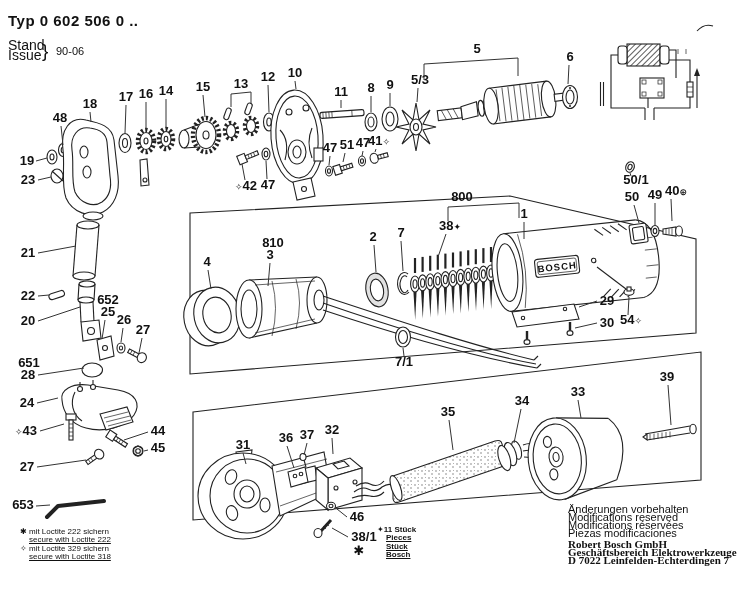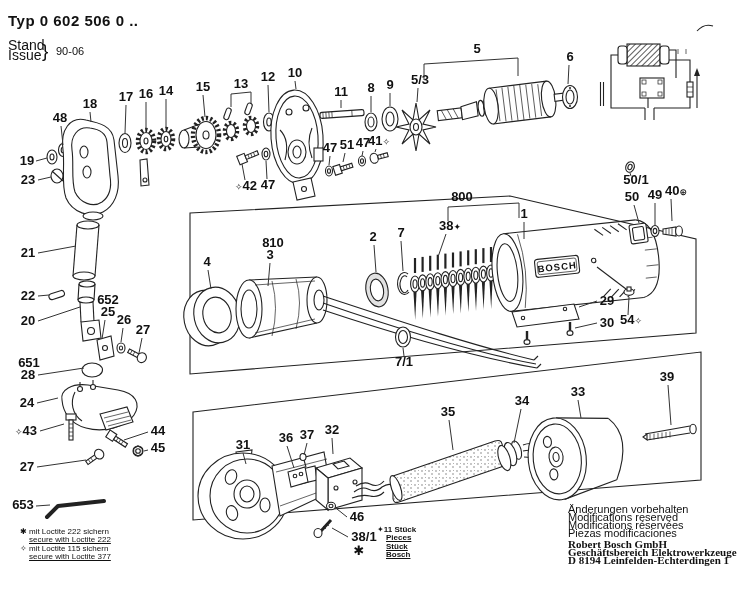--- a/index.html
+++ b/index.html
@@ -645,37 +645,37 @@
         <text x="364" y="541" class="plabel"><tspan>38/1</tspan></text>
         <text x="359" y="555" class="plabel" font-size="10"><tspan>✱</tspan></text>
       </g>
   </svg>
 
   <div class="smalltxt" style="left:20px;top:528px;">
     <div><span class="sym">✱</span>
       <span>mit Loctite 222 sichern</span></div>
     <div class="ind">secure with Loctite 222</div>
     <div><span class="sym">✧</span>
-      <span>mit Loctite 115 sichern</span></div>
-    <div class="ind">secure with Loctite 377</div>
+      <span>mit Loctite 329 sichern</span></div>
+    <div class="ind">secure with Loctite 318</div>
   </div>
 
   <div class="smalltxt" style="left:377px;top:526px;font-weight:bold;">
     <div><span class="sym">✦</span><span>11</span>
       <span>Stück</span></div>
     <div class="ind">Pieces</div>
     <div class="ind">Stück</div>
     <div class="ind">Bosch</div>
   </div>
 
 
   <div class="ftr">
     <div>Änderungen vorbehalten</div>
     <div>Modifications reserved</div>
     <div>Modifications réservées</div>
     <div>Piezas modificaciones</div>
     <div style="height:3px"></div>
     <div class="bold">Robert Bosch GmbH</div>
     <div class="bold">Geschäftsbereich Elektrowerkzeuge</div>
-    <div class="bold">D 8194 Leinfelden-Echterdingen 1</div>
+    <div class="bold">D 7022 Leinfelden-Echterdingen 7</div>
   </div>
 
 </div>
 
 </body></html>

